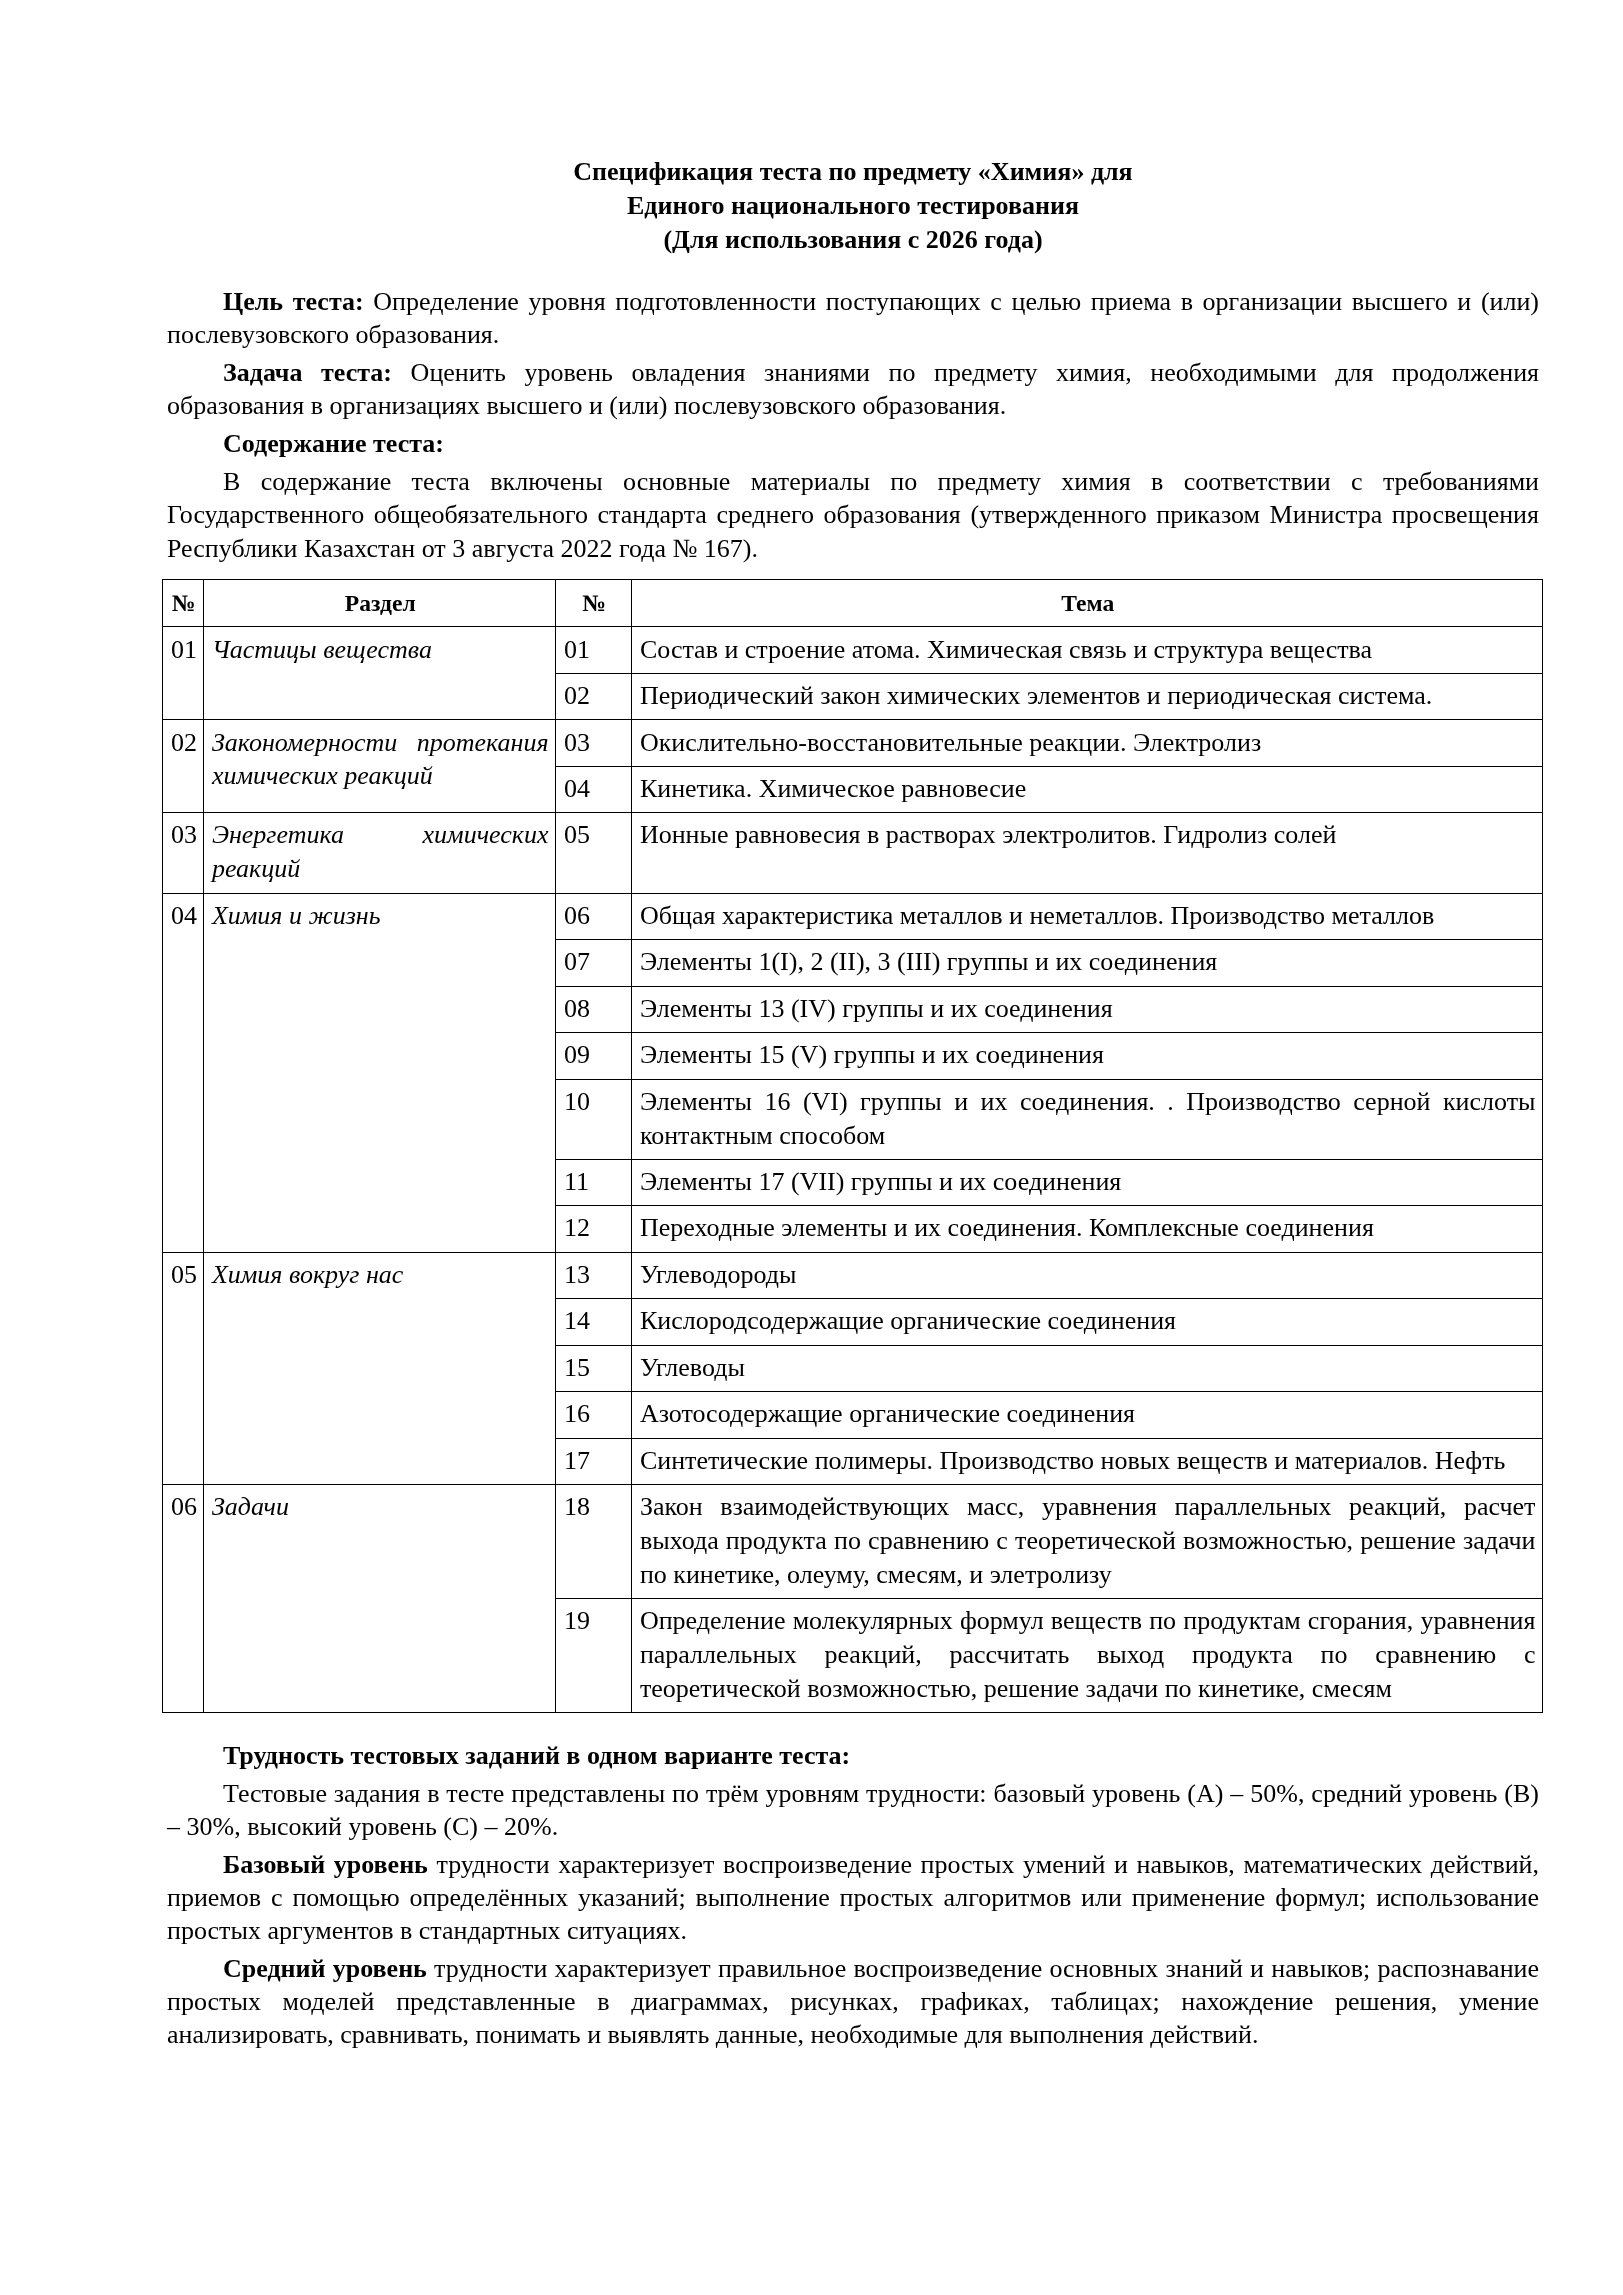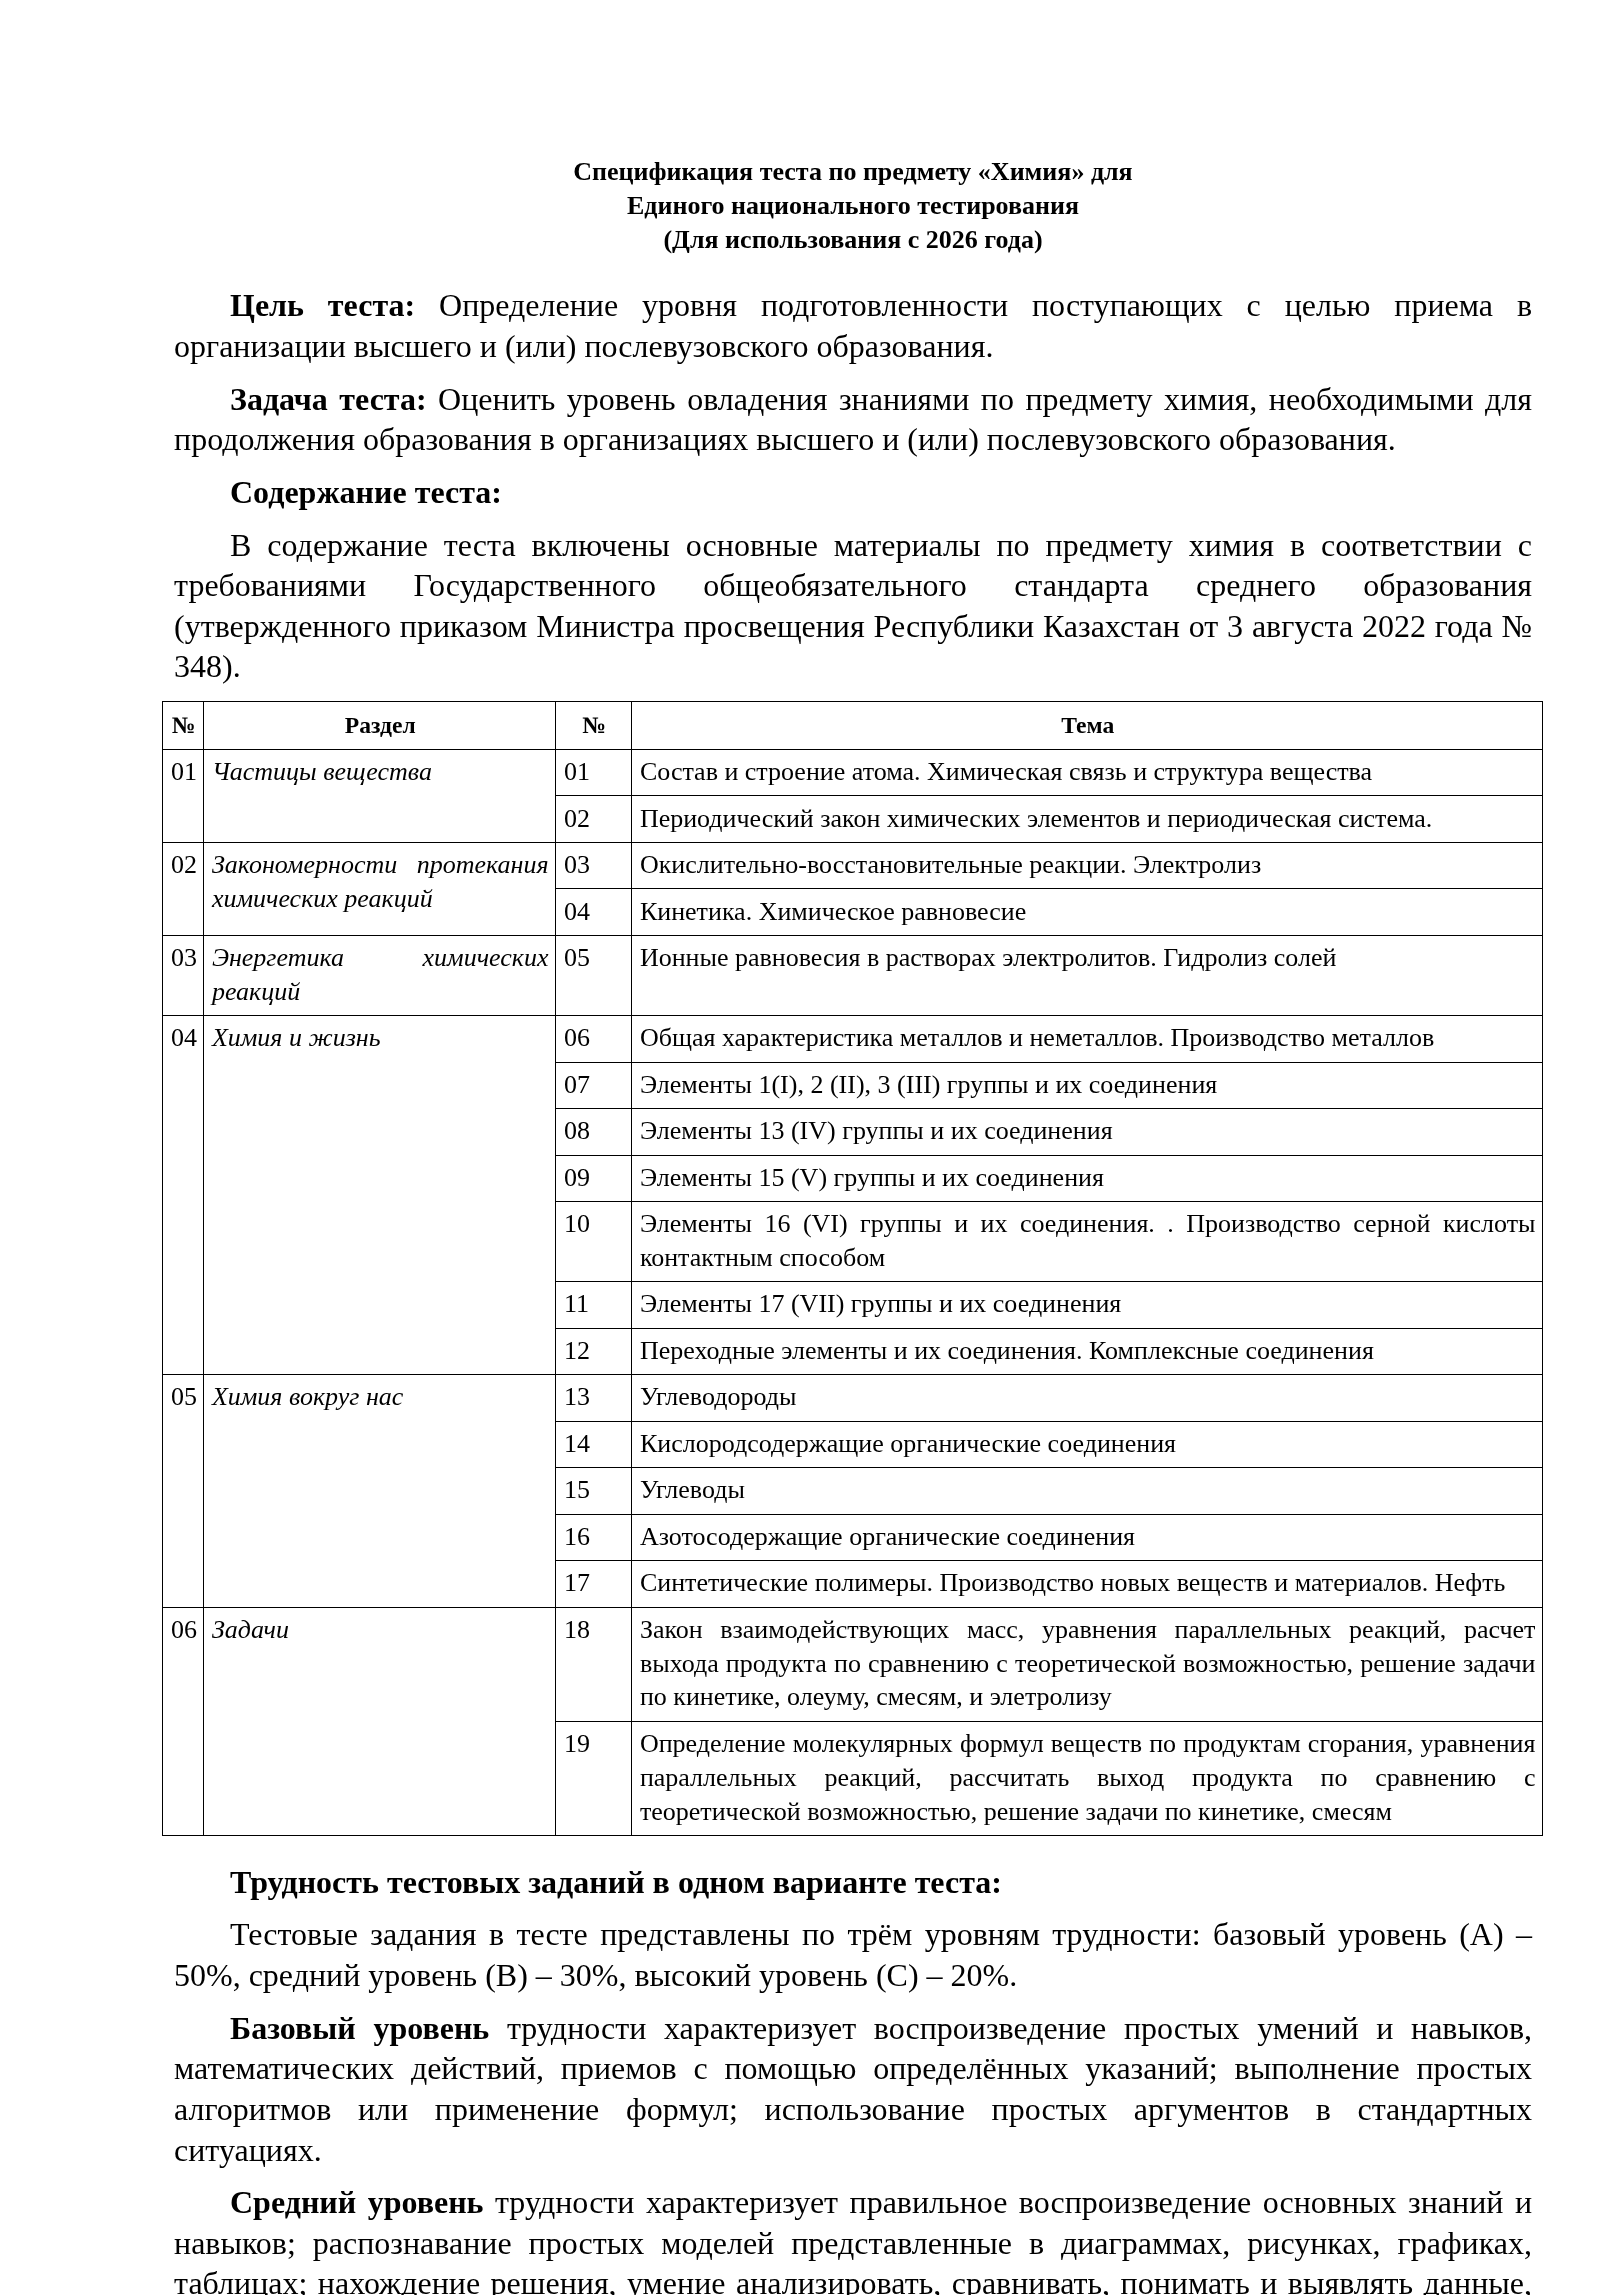--- a/index.html
+++ b/index.html
@@ -37,25 +37,25 @@
   }
   .doc-subtitle {
     text-align: center;
     font-size: 26px;
     line-height: 1.30;
     margin: 0;
     font-weight: bold;
   }
   
   .para {
-    font-size: 32px;
+    font-size: 26px;
     line-height: 1.27;
     text-align: justify;
     text-indent: 56px;
-    margin: 12px;
+    margin: 5px;
     -webkit-hyphens: none;
     hyphens: none;
     font-family: Liberation Serif, serif;
   }
   .para.first-para { margin-top: 29px; }
   .para b { font-weight: bold; }
   .lead { font-weight: bold; }
   
   table.spec-table {
     border-collapse: collapse;
@@ -97,21 +97,21 @@
     <span class="doc-title-line">Единого национального тестирования</span>
   </h1>
   <p class="doc-subtitle">(Для использования с 2026 года)</p>
 
   <p class="para first-para"><b class="lead">Цель  теста:</b><span> Определение уровня подготовленности поступающих с целью приема в организации высшего и (или) послевузовского образования.</span></p>
 
   <p class="para"><b class="lead">Задача теста:</b><span> Оценить уровень овладения знаниями по предмету химия, необходимыми для продолжения образования в организациях высшего и (или) послевузовского образования.</span></p>
 
   <p class="para"><b class="lead">Содержание теста:</b></p>
 
-  <p class="para">В содержание теста включены основные материалы по предмету химия в соответствии с требованиями Государственного общеобязательного стандарта среднего образования (утвержденного приказом Министра просвещения Республики Казахстан от 3 августа 2022 года № 348).</p>
+  <p class="para">В содержание теста включены основные материалы по предмету химия в соответствии с требованиями Государственного общеобязательного стандарта среднего образования (утвержденного приказом Министра просвещения Республики Казахстан от 3 августа 2022 года № 167).</p>
 
   <table class="spec-table">
     <colgroup>
       <col class="col-num1">
         <col class="col-section">
         <col class="col-num2">
         <col class="col-topic">
     </colgroup>
     <thead>
       <tr>

